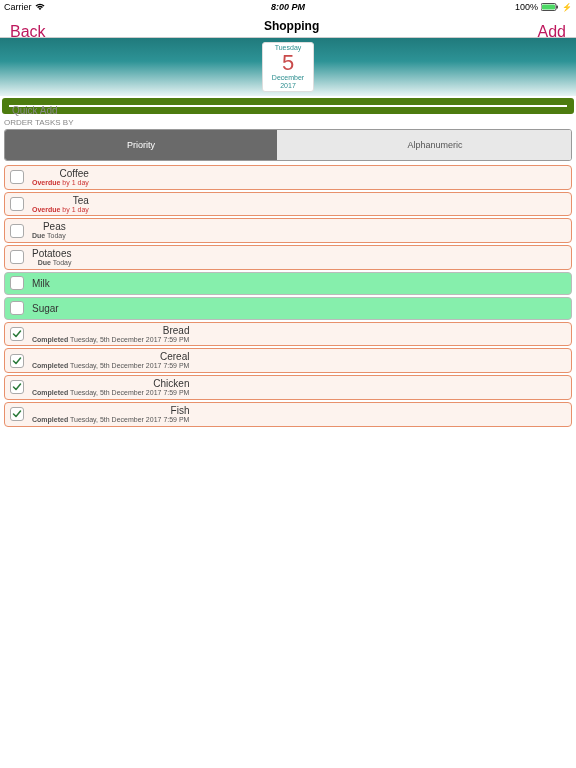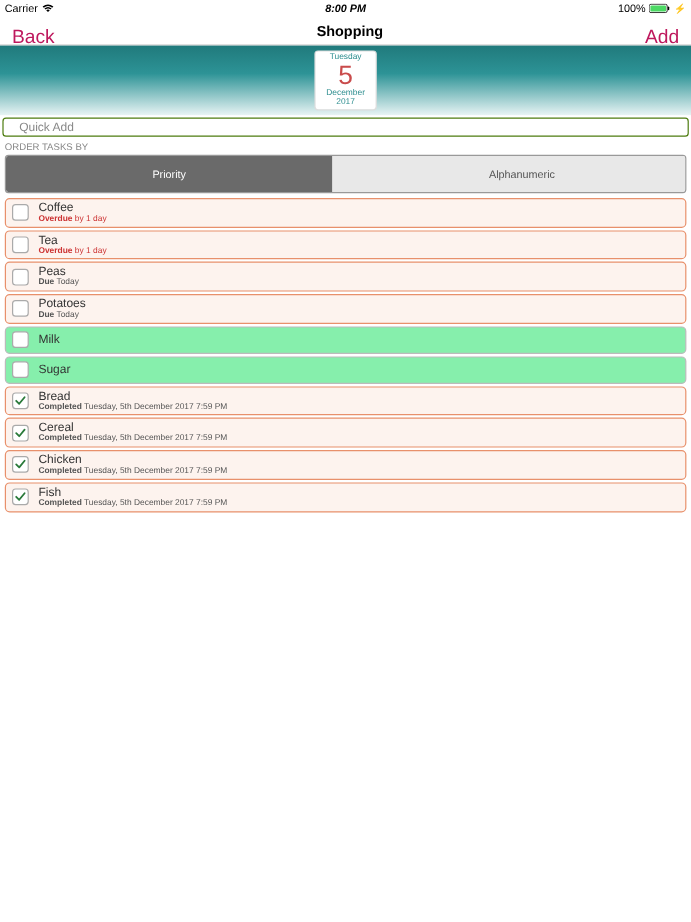--- a/index.html
+++ b/index.html
@@ -12,35 +12,35 @@
 
     .nav-bar { height: 24px; display: flex; align-items: center; justify-content: space-between; padding: 0 10px; border-bottom: 1px solid #ccc; }
     .nav-back, .nav-add { color: #be185d; font-size: 16px; margin-top: 12px; }
     .nav-title { font-weight: 700; font-size: 12px; color: #000; }
 
     .teal-band { height: 58px; background: linear-gradient(180deg, #207a7c 0%, #2d9396 40%, #e8f4f4 100%); display: flex; align-items: center; justify-content: center; }
     .date-card { width: 52px; height: 50px; background: #fff; border: 1px solid #ddd; border-radius: 3px; display: flex; flex-direction: column; align-items: center; justify-content: center; padding: 2px 0; }
     .date-weekday, .date-month, .date-year { font-size: 7px; color: #2d8e8f; line-height: 1.1; }
     .date-day { font-size: 22px; color: #c94b4b; font-weight: 300; line-height: 1; }
 
-    .quick-add { width: calc(100% - 4px); margin: 2px; height: 16px; border: 1px solid #4d7c0f; border-radius: 3px; padding: 0 13px; font-size: 10px; color: #888; display: flex; align-items: center; }
+    .quick-add { width: calc(100% - 4px); margin: 2px; height: 16px; border: 7px solid #4d7c0f; border-radius: 3px; padding: 0 3px; font-size: 10px; color: #888; display: flex; }
 
     .order-label { font-size: 8px; color: #888; padding: 2px 4px; text-transform: uppercase; }
 
     .segmented { display: flex; margin: 0 4px 4px; border: 1px solid #999; border-radius: 3px; overflow: hidden; height: 32px; }
     .seg { flex: 1; display: flex; align-items: center; justify-content: center; font-size: 9px; }
     .seg.active { background: #6a6a6a; color: #fff; }
     .seg.inactive { background: #e8e8e8; color: #555; padding-left: 22px; }
 
     .task-list { padding: 0 4px; display: flex; flex-direction: column; gap: 2px; }
     .task-row { display: flex; align-items: center; padding: 2px 5px; border: 1.5px solid #e8906b; border-radius: 4px; background: #fdf3ee; min-height: 23px; }
     .task-row.plain { background: #86efac; border: 1px solid #bbb; }
     .checkbox { width: 14px; height: 14px; border: 1px solid #aaa; border-radius: 3px; background: #fff; margin-right: 8px; flex-shrink: 0; display: flex; align-items: center; justify-content: center; }
     .checkbox.checked svg { display: block; }
-    .task-content { display: flex; flex-direction: column; line-height: 1.1; }
+    .task-content { display: flex; flex-direction: column; line-height: 1.1; text-align: right; }
     .task-name { font-size: 10px; color: #333; }
     .task-sub { font-size: 7px; color: #555; }
     .task-sub.overdue { color: #cc3333; }
     .task-sub .bold { font-weight: 700; }
   </style>
 </head>
 <body>
 
 <div class="status-bar">
   <div class="status-left">

